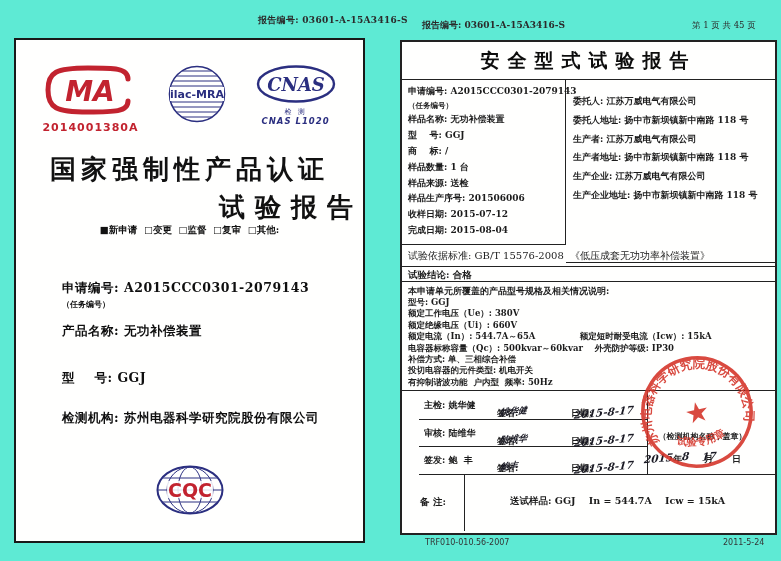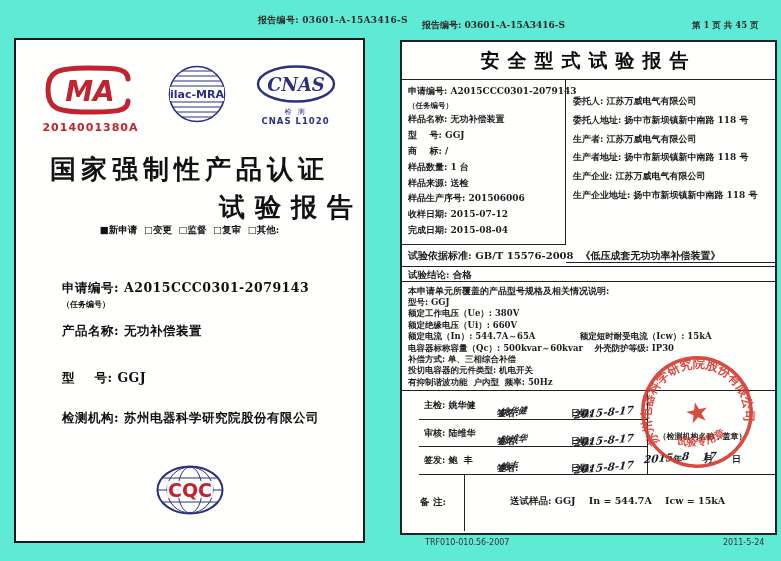--- a/index.html
+++ b/index.html
@@ -7,43 +7,43 @@
   .scan{position:relative;width:781px;height:561px;background:#5eead4;overflow:hidden;}
   .abs{position:absolute;}
   .pre{white-space:pre;}
 
   
   .lp-rptno{left:258px;top:14px;font-size:9px;font-weight:bold;color:#2b2b2b;letter-spacing:.3px;}
   .lp-frame{left:14px;top:38px;width:347px;height:501px;border:2px solid #191919;background:#fffffe;}
   .lp-logos{left:0;top:24px;width:100%;display:flex;justify-content:center;align-items:flex-start;gap:28px;}
   .cma-num{color:#c2232f;font-weight:bold;font-size:11px;text-align:center;letter-spacing:1px;margin-top:1px;font-family:"DejaVu Sans",sans-serif;}
   .cnas-sub{color:#2b2f80;font-size:7px;text-align:center;letter-spacing:2px;line-height:8px;}
-  .cnas-num{color:#2b2f80;font-size:8.5px;font-weight:bold;text-align:center;letter-spacing:1px;font-family:"DejaVu Sans",sans-serif;}
+  .cnas-num{color:#2b2f80;font-size:8.5px;font-weight:bold;text-align:center;letter-spacing:1px;font-family:"DejaVu Sans",sans-serif;font-style:italic;}
   .lp-title1{left:0;top:112px;width:100%;text-align:center;font-size:26px;font-weight:bold;letter-spacing:5px;color:#111;}
   .lp-title2{left:0;top:150px;width:100%;text-align:right;font-size:26px;font-weight:bold;letter-spacing:10px;color:#111;}
   .lp-checks{left:0;top:184px;width:100%;text-align:center;font-size:9.5px;font-weight:bold;color:#111;}
   .lp-field{left:46px;font-size:12.5px;font-weight:bold;letter-spacing:.5px;color:#0f0f0f;}
   .lp-note{left:46px;font-size:8px;font-weight:bold;color:#0f0f0f;}
   .lp-cqc{left:0;top:424px;width:100%;display:flex;justify-content:center;}
 
   
   .rp-rptno{left:422px;top:19px;font-size:9px;font-weight:bold;color:#2b2b2b;}
-  .rp-pageinfo{left:692px;top:20px;font-size:8.5px;font-weight:bold;color:#2b2b2b;}
+  .rp-pageinfo{left:692px;top:20px;font-size:8.5px;font-weight:normal;color:#2b2b2b;}
   .rp-table{left:400px;top:40px;width:373px;height:491px;border:2px solid #222;background:#fffffe;}
   .t-title{left:0;top:0;width:100%;height:37px;line-height:37px;border-bottom:1.5px solid #222;
            text-align:center;font-size:19px;font-weight:bold;letter-spacing:8px;color:#0d0d0d;}
   .t-info-left{left:0;top:37px;width:164px;height:166px;border-right:1.5px solid #222;border-bottom:1.5px solid #222;
                padding:5px 0 0 6px;box-sizing:border-box;}
   .t-info-left div{font-size:9px;font-weight:bold;line-height:15.9px;white-space:pre;}
   .t-info-left .small{font-size:7.5px;line-height:12px;}
   .t-info-right{left:164px;top:37px;width:209px;height:184px;border-bottom:1.5px solid #222;
                 padding:13px 4px 0 7px;box-sizing:border-box;}
   .t-info-right div{font-size:9px;font-weight:bold;line-height:18.8px;}
   .t-std{left:0;top:203px;width:100%;height:22px;line-height:22px;border-bottom:1.5px solid #222;
-         font-size:10px;font-weight:bold;padding-left:6px;box-sizing:border-box;white-space:pre;}
+         font-size:10px;font-weight:normal;padding-left:6px;box-sizing:border-box;white-space:pre;}
   .t-concl{left:0;top:225px;width:100%;height:15px;line-height:15px;border-bottom:1.5px solid #222;
            font-size:9.5px;font-weight:bold;padding-left:6px;box-sizing:border-box;}
   .t-cover{left:0;top:240px;width:100%;height:109px;border-bottom:1.5px solid #222;
            padding:3px 0 0 6px;box-sizing:border-box;}
   .t-cover .ct{font-size:9px;font-weight:bold;line-height:12px;}
   .t-cover .cl{font-size:8.5px;font-weight:bold;line-height:11.4px;white-space:pre;}
   .sig-row{left:17px;width:228px;height:27.7px;border-right:1.5px solid #222;border-bottom:1.5px solid #222;}
   .sig-row span{position:absolute;font-size:9px;font-weight:bold;top:8px;white-space:pre;}
   .s1{left:5px;} .s2{left:78px;} .s3{left:152px;}
   .hand{font-style:italic;font-weight:bold;color:#191923;display:inline-block;transform:rotate(-5deg) skewX(-10deg);font-size:12px;line-height:1;}

